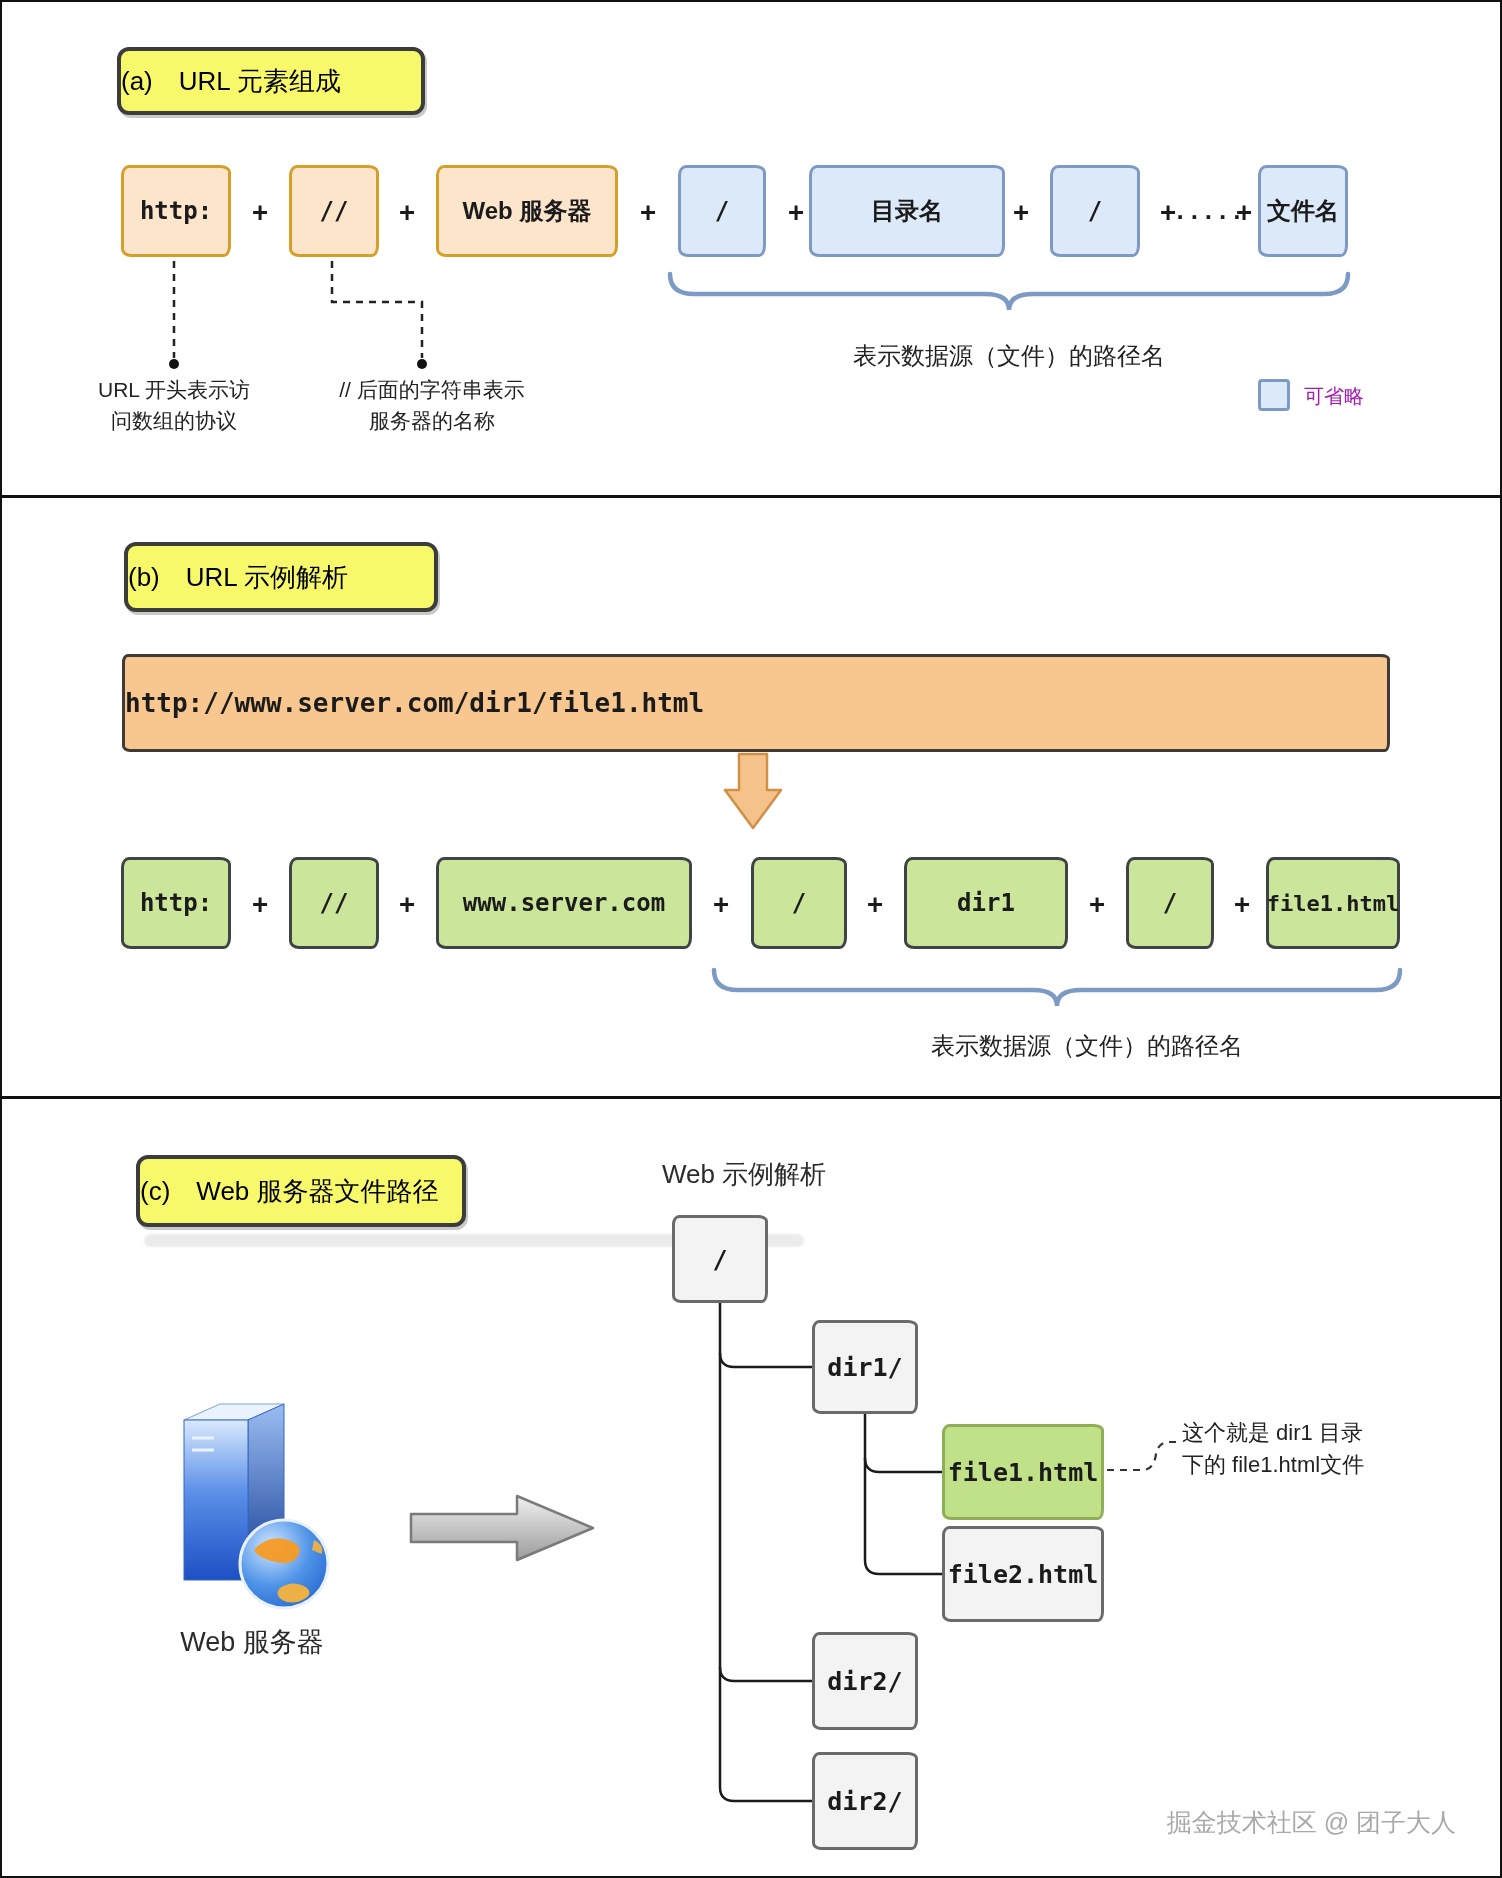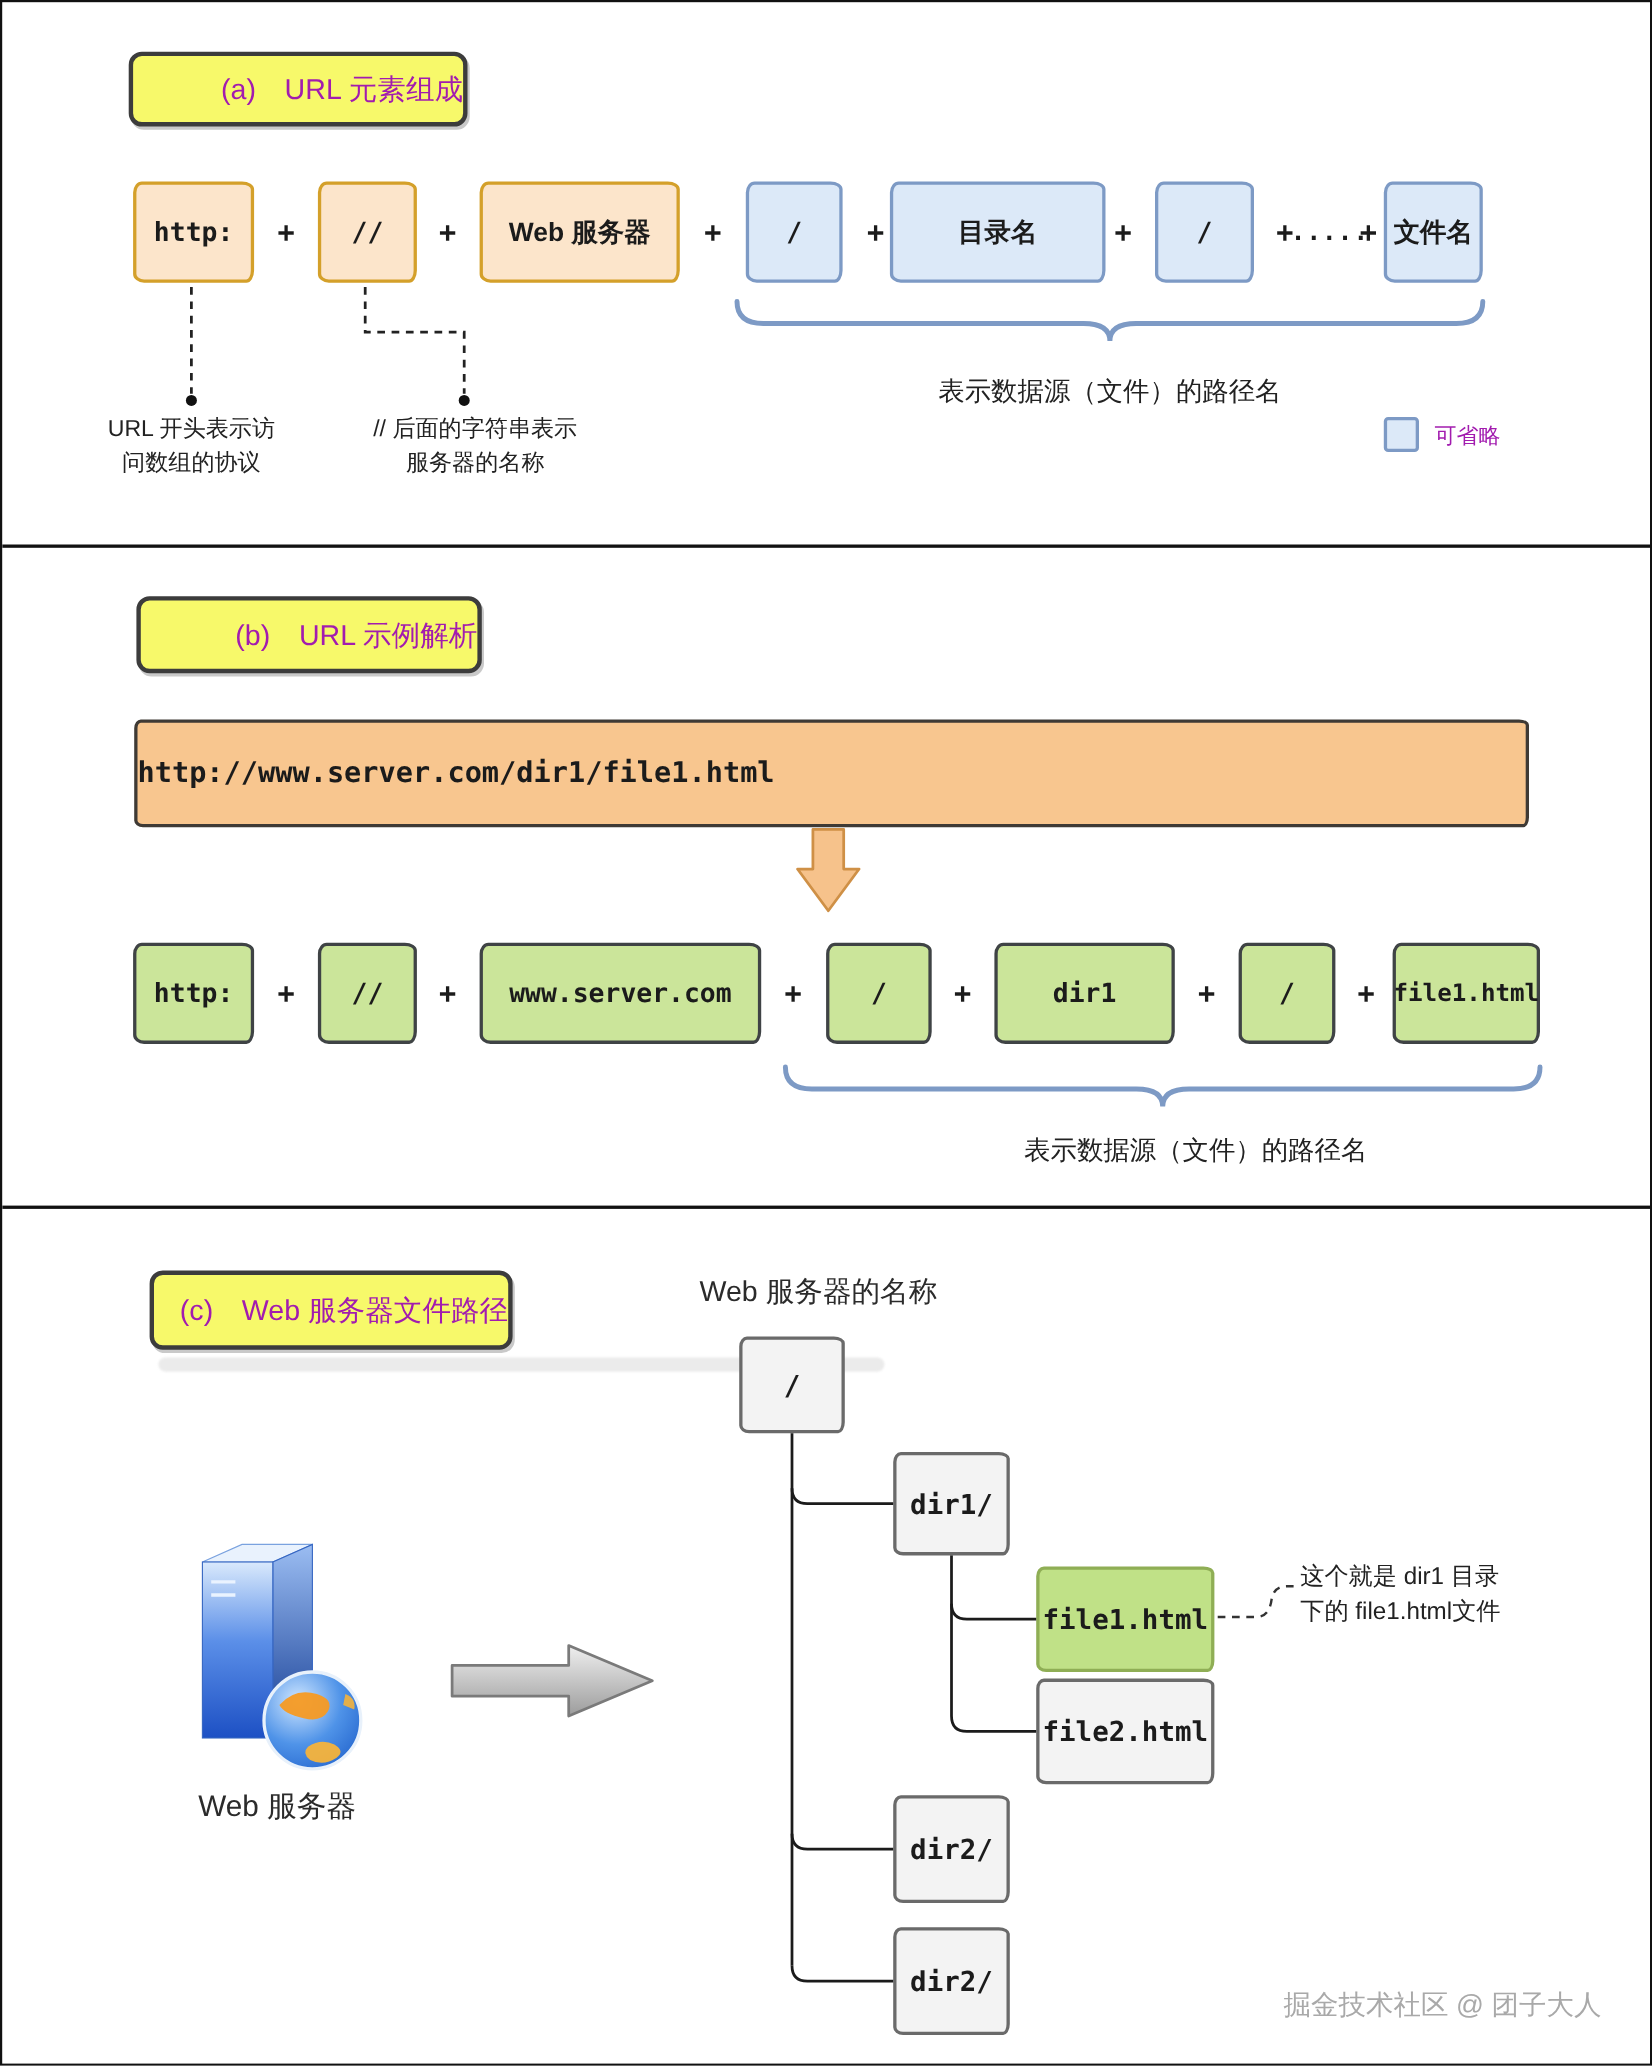--- a/index.html
+++ b/index.html
@@ -4,22 +4,22 @@
 <style>
   html,body{margin:0;padding:0;background:#e8e8e8;}
   #stage{
     position:relative;width:1502px;height:1878px;background:#ffffff;
     border:2px solid #111;box-sizing:border-box;overflow:hidden;
     font-family:"Liberation Sans", sans-serif;color:#1b1b1b;
   }
   .divider{position:absolute;left:0;width:100%;height:3px;background:#111;}
   .chip{
     position:absolute;background:#f7f96a;border:4px solid #3c3c3c;border-radius:12px;
-    display:flex;align-items:center;justify-content:flex-end;
-    font-size:26px;font-weight:500;color:#a21caf;
+    display:flex;align-items:center;justify-content:flex-start;
+    font-size:26px;font-weight:500;color:#000000;
     box-shadow:2px 3px 0 rgba(40,40,40,.25);
   }
   .ebox{
     position:absolute;display:flex;align-items:center;justify-content:center;
     font-weight:700;box-sizing:border-box;
     border-radius:8px 11px 7px 10px / 10px 7px 11px 8px;
   }
   .mono{font-family:"DejaVu Sans Mono", monospace;}
   .peach{background:#fce5cb;border:3px solid #d4a02a;font-size:24px;}
   .blue{background:#dce9f8;border:3px solid #7d9ac5;font-size:24px;}
@@ -145,21 +145,21 @@
       <span>file1.html</span>
     </div>
 
   <div class="bracelabel" style="left:1085px;top:1028px">表示数据源（文件）的路径名</div>
 
   <div class="chip" style="left:134px;top:1153px;width:322px;height:64px">
     <span>(c)　Web 服务器文件路径</span>
   </div>
   <div class="smudge" style="left:142px;top:1232px;width:660px;height:13px"></div>
 
-  <div class="caption" style="left:742px;top:1155px">Web 服务器的名称</div>
+  <div class="caption" style="left:742px;top:1155px">Web 示例解析</div>
 
   <div class="treebox mono" style="left:670px;top:1213px;width:96px;height:88px">
       <span>/</span>
     </div>
   <div class="treebox mono" style="left:810px;top:1318px;width:106px;height:94px">
       <span>dir1/</span>
     </div>
   <div class="treebox mono greenfile" style="left:940px;top:1422px;width:162px;height:96px">
       <span>file1.html</span>
     </div>

